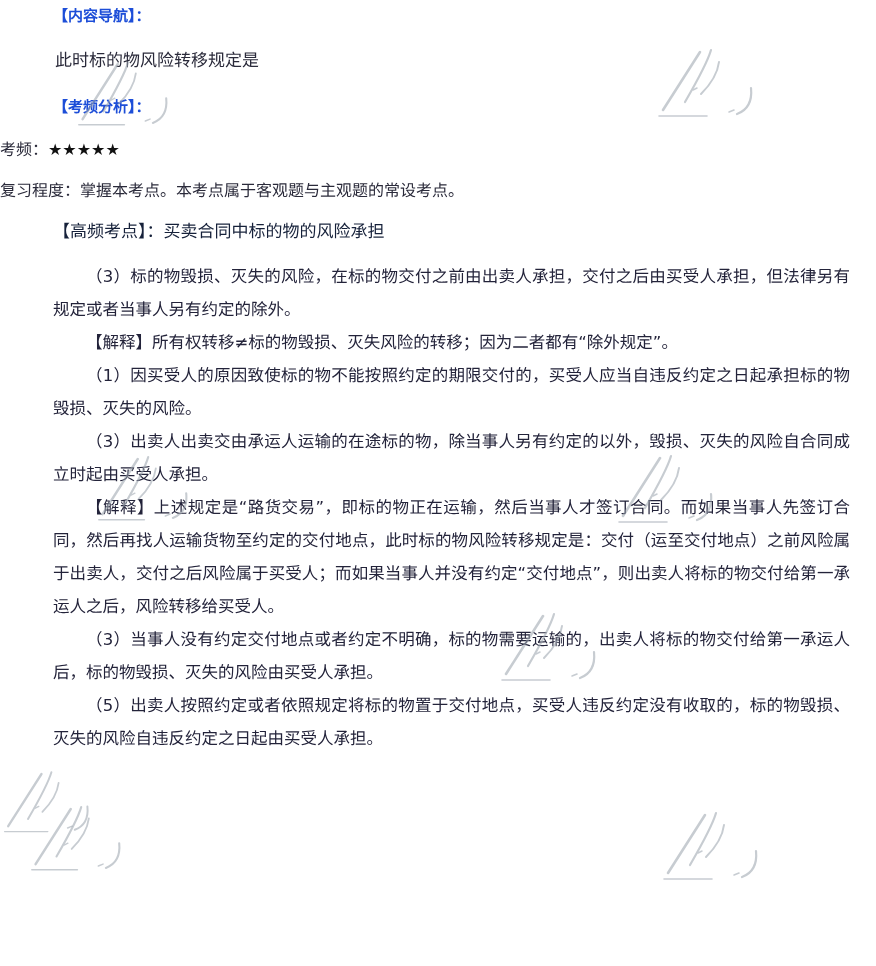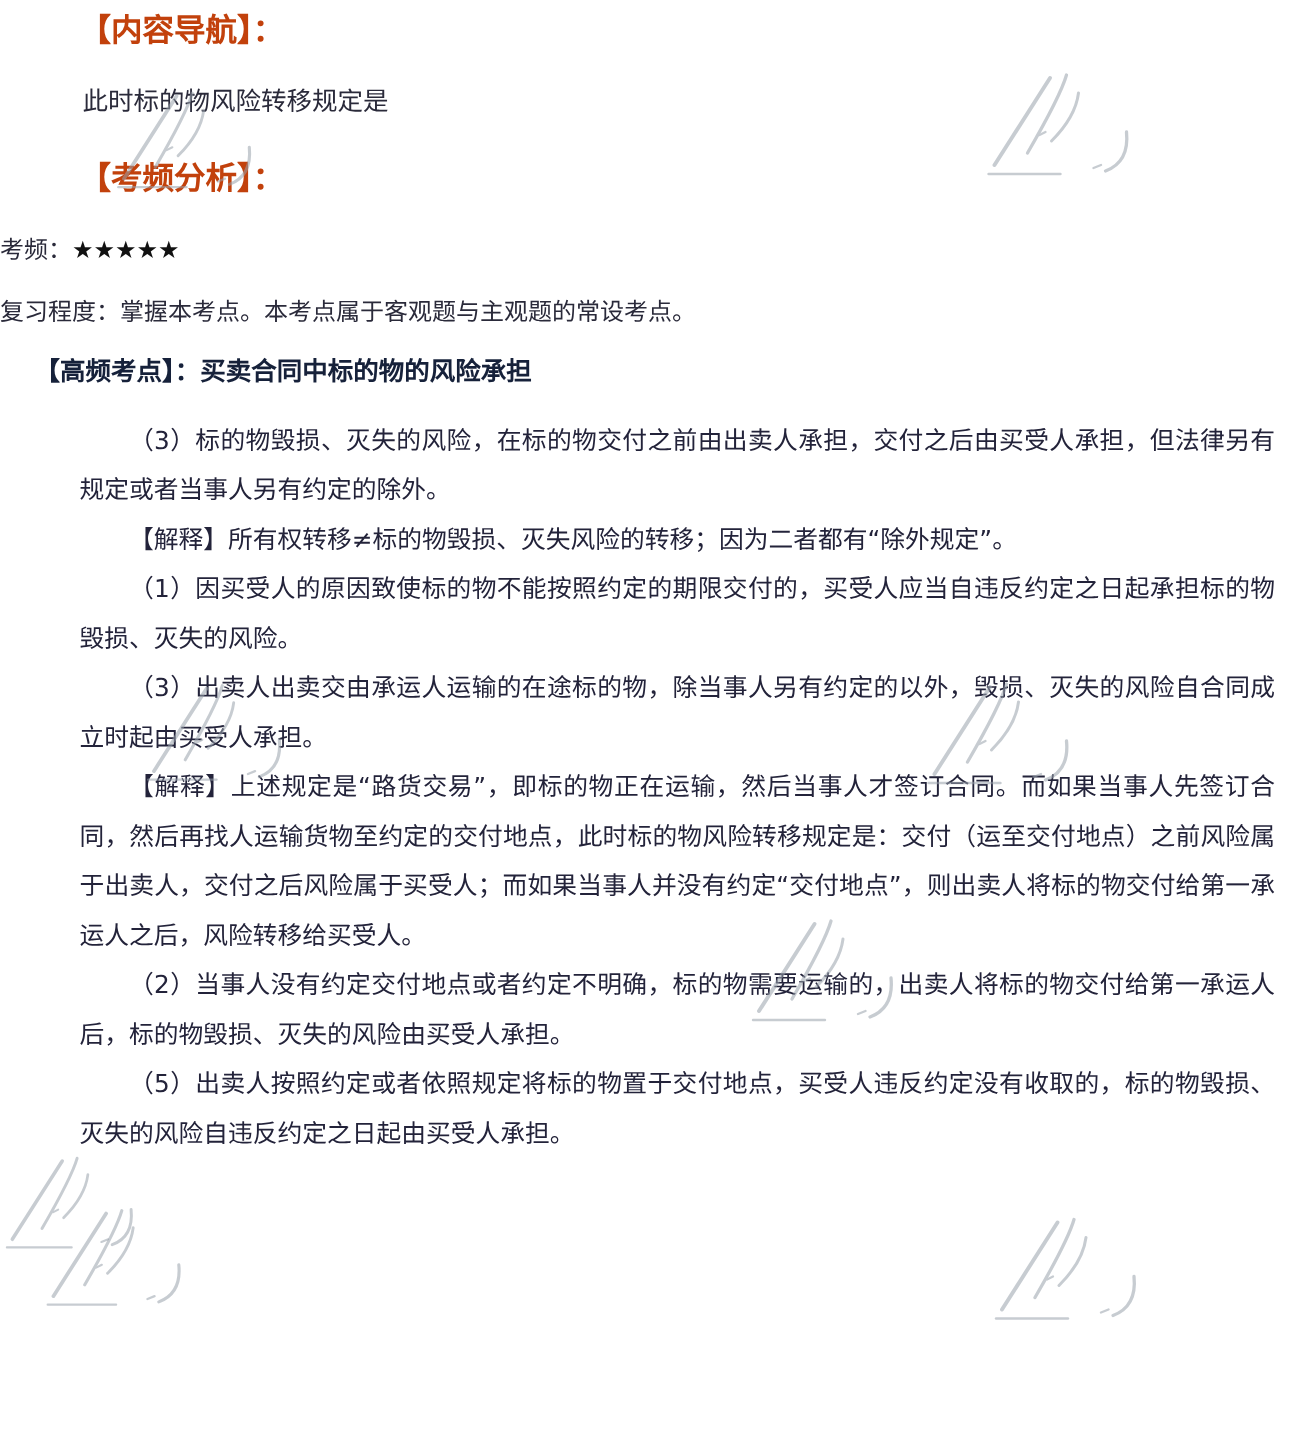--- a/index.html
+++ b/index.html
@@ -35,23 +35,23 @@
   
   #document-page {
     position: relative;
     z-index: 1;
     padding: 0;
     box-sizing: border-box;
   }
 
   .heading {
     font-weight: bold;
-    font-size: 21px;
+    font-size: 15px;
     line-height: 1.4;
-    color: #c2410c;
+    color: #1d4ed8;
     margin: 0;
     padding-left: 53px;
   }
 
   .title-line {
     font-size: 17px;
     line-height: 1.4;
     color: #2a2a3a;
     margin: 0;
     padding-left: 55px;
@@ -75,26 +75,26 @@
     line-height: 2.0;
     color: #23233a;
     margin: 0;
     padding: 0 26px 0 53px;
     text-align: justify;
     text-justify: inter-ideograph;
     text-indent: 2em;
   }
 
   .hp-heading {
-    font-weight: bold;
+    font-weight: normal;
     font-size: 17px;
     line-height: 1.4;
     color: #16213a;
     margin: 0;
-    padding-left: 23px;
+    padding-left: 53px;
   }
 
   
   .sp-0  { height: 6px; }
   .sp-1  { height: 22px; }
   .sp-2  { height: 24px; }
   .sp-3  { height: 20px; }
   .sp-4  { height: 18px; }
   .sp-5  { height: 16px; }
 </style>
@@ -234,16 +234,16 @@
 
   <p class="hp-heading">【高频考点】：买卖合同中标的物的风险承担</p>
 
   <div class="sp-5"></div>
 
   <p class="para">（3）标的物毁损、灭失的风险，在标的物交付之前由出卖人承担，交付之后由买受人承担，但法律另有规定或者当事人另有约定的除外。</p>
   <p class="para">【解释】所有权转移≠标的物毁损、灭失风险的转移；因为二者都有“除外规定”。</p>
   <p class="para">（1）因买受人的原因致使标的物不能按照约定的期限交付的，买受人应当自违反约定之日起承担标的物毁损、灭失的风险。</p>
   <p class="para">（3）出卖人出卖交由承运人运输的在途标的物，除当事人另有约定的以外，毁损、灭失的风险自合同成立时起由买受人承担。</p>
   <p class="para">【解释】上述规定是“路货交易”，即标的物正在运输，然后当事人才签订合同。而如果当事人先签订合同，然后再找人运输货物至约定的交付地点，此时标的物风险转移规定是：交付（运至交付地点）之前风险属于出卖人，交付之后风险属于买受人；而如果当事人并没有约定“交付地点”，则出卖人将标的物交付给第一承运人之后，风险转移给买受人。</p>
-  <p class="para">（2）当事人没有约定交付地点或者约定不明确，标的物需要运输的，出卖人将标的物交付给第一承运人后，标的物毁损、灭失的风险由买受人承担。</p>
+  <p class="para">（3）当事人没有约定交付地点或者约定不明确，标的物需要运输的，出卖人将标的物交付给第一承运人后，标的物毁损、灭失的风险由买受人承担。</p>
   <p class="para">（5）出卖人按照约定或者依照规定将标的物置于交付地点，买受人违反约定没有收取的，标的物毁损、灭失的风险自违反约定之日起由买受人承担。</p>
 
 </div>
 
 </body></html>

